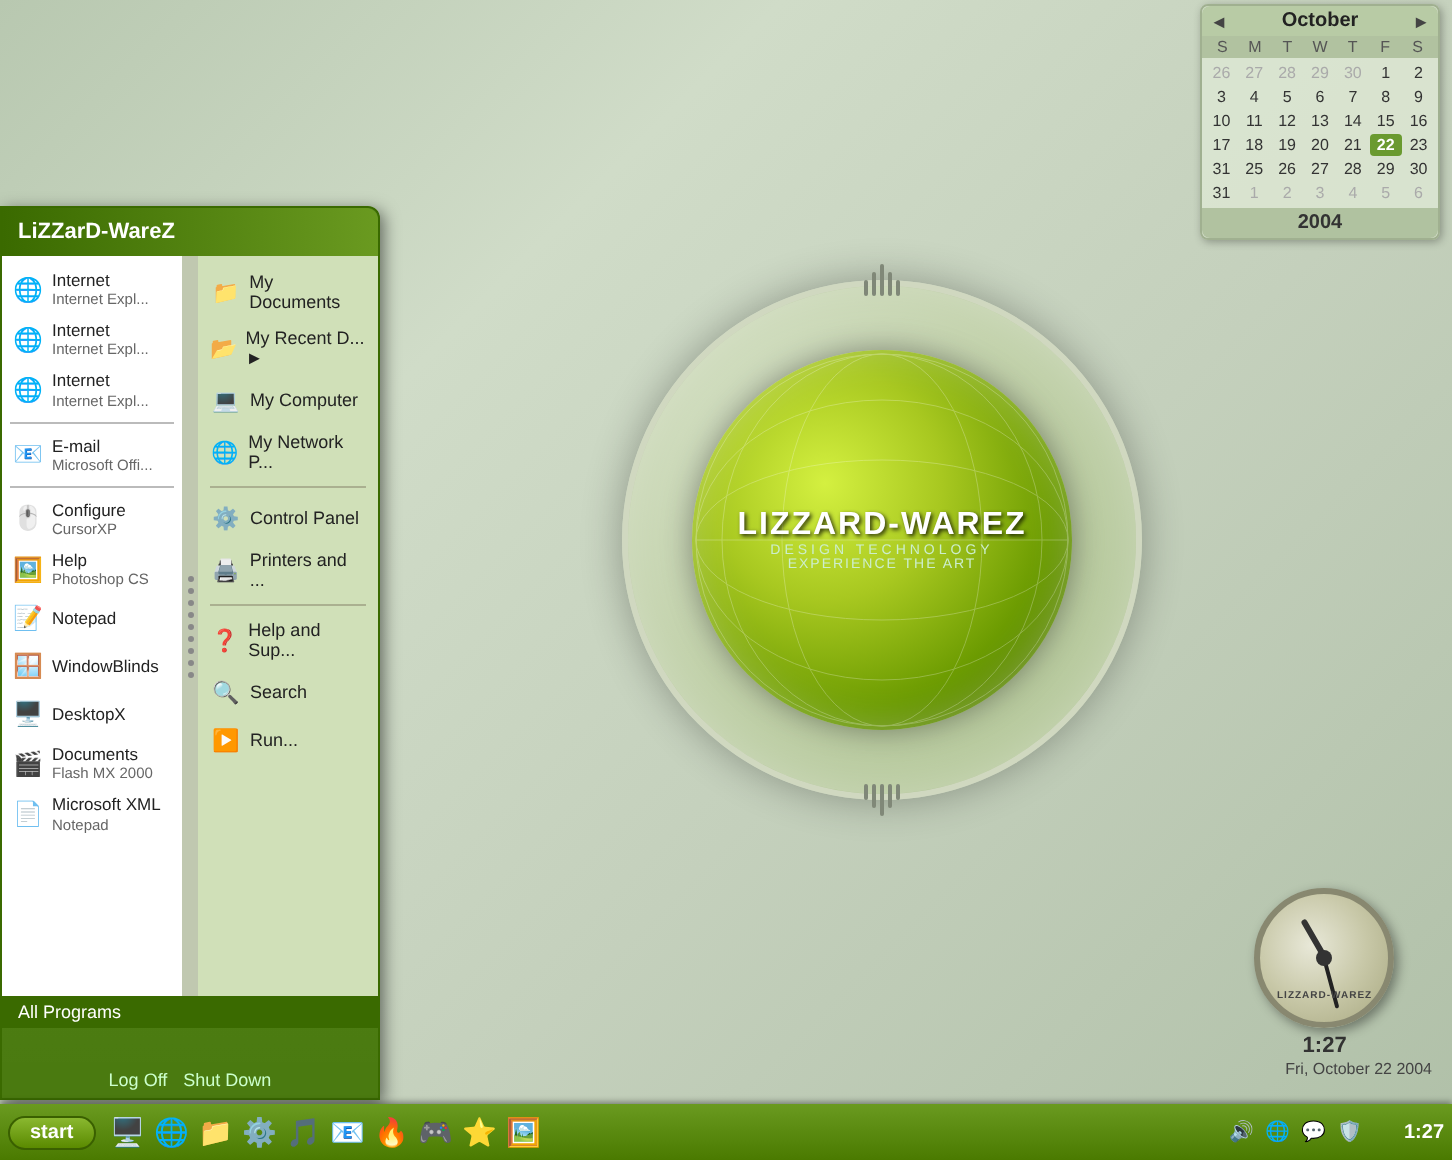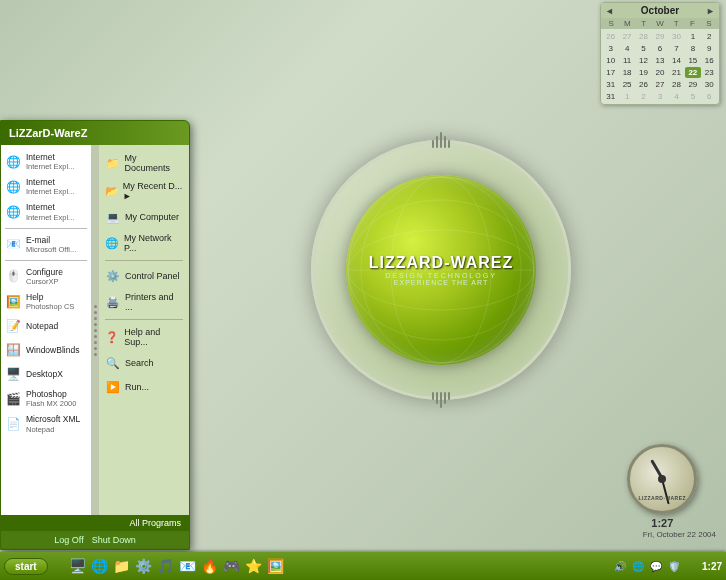--- a/index.html
+++ b/index.html
@@ -154,27 +154,28 @@
       height: 1px;
       background: #bbb;
       margin: 3px 4px;
     }
     .start-menu-footer {
       background: #4a7a10;
       padding: 4px 8px;
       font-size: 9px;
       color: #ccffcc;
       cursor: pointer;
+      margin-top: 17px;
     }
     .all-programs {
       padding: 3px 8px;
       background: #3a6a00;
       font-size: 9px;
       color: white;
-      text-align: right;
+      text-align: left;
       cursor: pointer;
     }
 
     
     .right-menu-item {
       display: flex;
       align-items: center;
       padding: 4px 6px;
       cursor: pointer;
       font-size: 9px;
@@ -361,21 +362,21 @@
     }
     .start-button {
       background: linear-gradient(to bottom, #8ab830, #5a8a00);
       border: 1px solid #3a6000;
       border-radius: 10px;
       color: white;
       font-size: 10px;
       font-weight: bold;
       padding: 2px 10px;
       cursor: pointer;
-      margin-right: 20px;
+      margin-right: 6px;
     }
     .taskbar-items {
       display: flex;
       gap: 2px;
       flex: 1;
     }
     .taskbar-icon {
       width: 20px;
       height: 20px;
       display: flex;
@@ -496,20 +497,21 @@
       <span class="cal-day">30</span>
 
       <span class="cal-day">31</span>
       <span class="cal-day other-month">1</span>
       <span class="cal-day other-month">2</span>
       <span class="cal-day other-month">3</span>
       <span class="cal-day other-month">4</span>
       <span class="cal-day other-month">5</span>
       <span class="cal-day other-month">6</span>
     </div>
+    <div class="cal-year">2004</div>
   </div>
 
   <div class="start-menu">
     <div class="start-menu-header">LiZZarD-WareZ</div>
     <div class="start-menu-body">
 
       <div class="start-menu-left">
         <div class="menu-item">
           <div class="menu-item-icon">🌐</div>
           <div class="menu-item-text">
@@ -562,21 +564,21 @@
           <div class="menu-item-icon">🪟</div>
           <div class="menu-item-text">WindowBlinds</div>
         </div>
         <div class="menu-item">
           <div class="menu-item-icon">🖥️</div>
           <div class="menu-item-text">DesktopX</div>
         </div>
         <div class="menu-item">
           <div class="menu-item-icon">🎬</div>
           <div class="menu-item-text">
-              <div>Photoshop</div>
+              <div>Documents</div>
               <div style="font-size:7.5px;color:#666">Flash MX 2000</div>
             </div>
         </div>
         <div class="menu-item">
           <div class="menu-item-icon">📄</div>
           <div class="menu-item-text">
               <div>Microsoft XML</div>
               <div style="font-size:7.5px;color:#666">Notepad</div>
             </div>
         </div>

